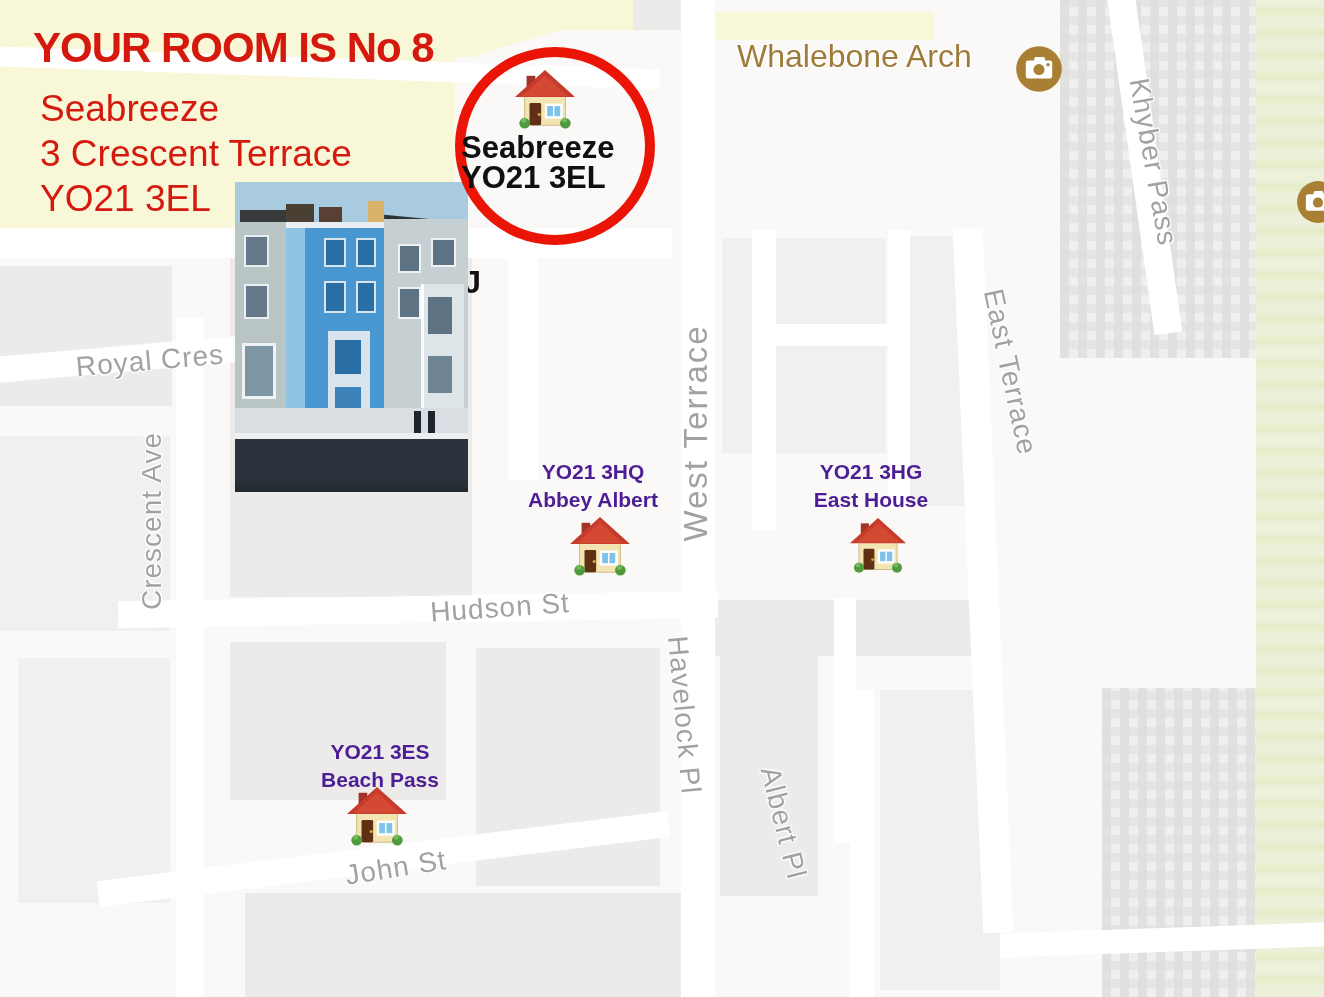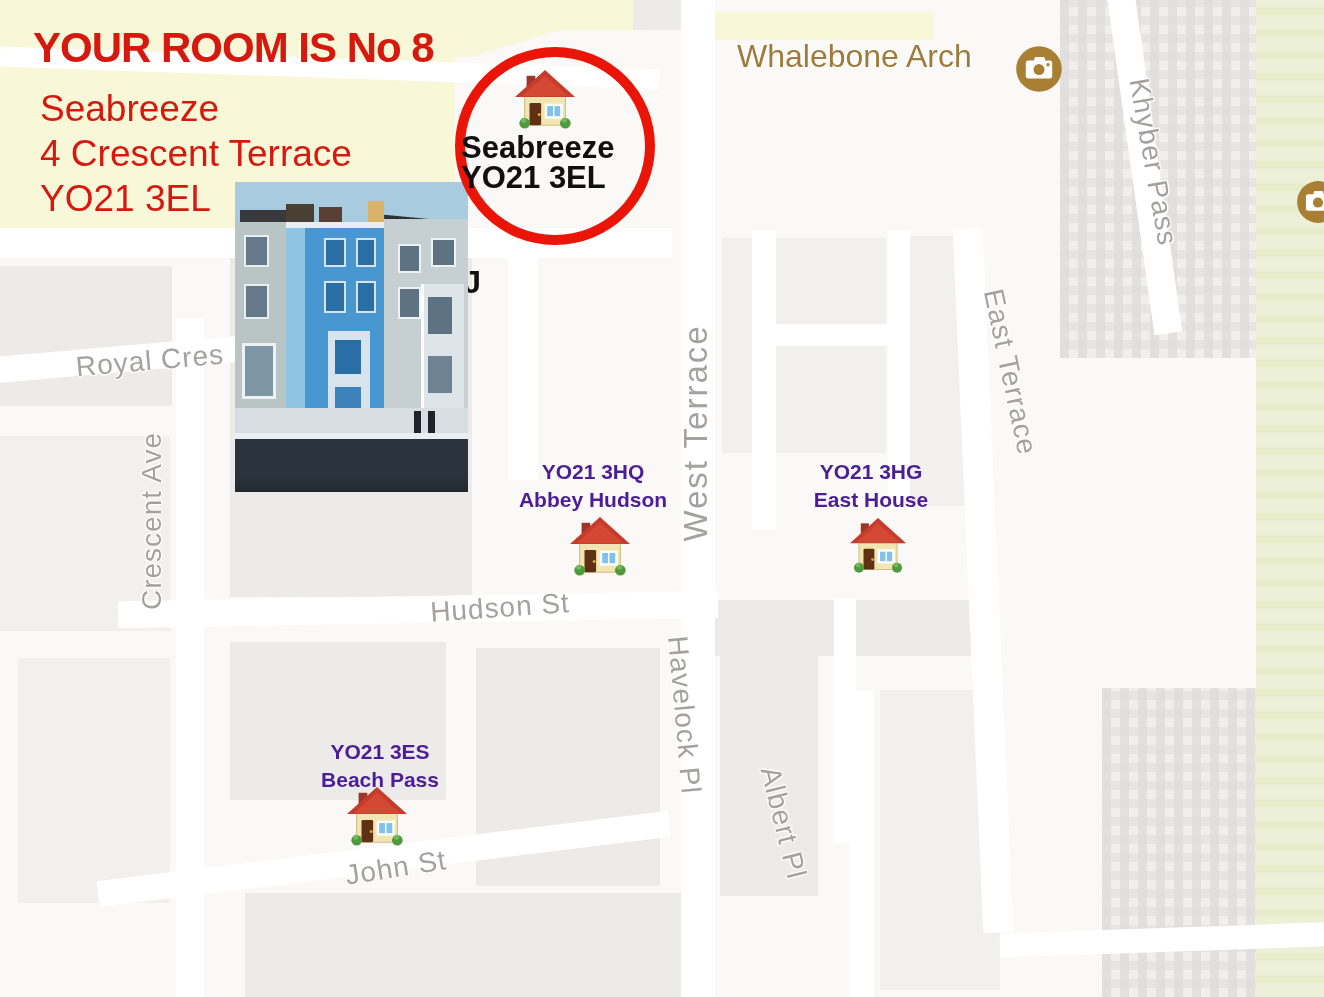--- a/index.html
+++ b/index.html
@@ -129,21 +129,21 @@
       </svg>
   </div>
   <div class="marker z15" style="left:1296px;top:180px">
     <svg width="44" height="44" viewBox="0 0 40 40">
         <use href="#camera-glyph"></use>
       </svg>
   </div>
 
   <div class="prop-label z20" style="left:468px;top:458px">
     <div>YO21 3HQ</div>
-    <div>Abbey Hudson</div>
+    <div>Abbey Albert</div>
   </div>
   <div class="marker z20" style="left:569px;top:516px">
     <svg width="62" height="62" viewBox="0 0 64 64">
         <use href="#house-glyph"></use>
       </svg>
   </div>
 
   <div class="prop-label z20" style="left:746px;top:458px">
     <div>YO21 3HG</div>
     <div>East House</div>
@@ -208,17 +208,17 @@
       </svg>
   </div>
   <div class="hl-label z40">
     <div>Seabreeze</div>
     <div>YO21 3EL</div>
   </div>
 
   <div class="ann-title z50">YOUR ROOM IS No 8</div>
   <div class="ann-address z50">
     <div>Seabreeze</div>
-    <div>4 Crescent Terrace</div>
+    <div>3 Crescent Terrace</div>
     <div>YO21 3EL</div>
   </div>
 
 </div>
 
 </body></html>

